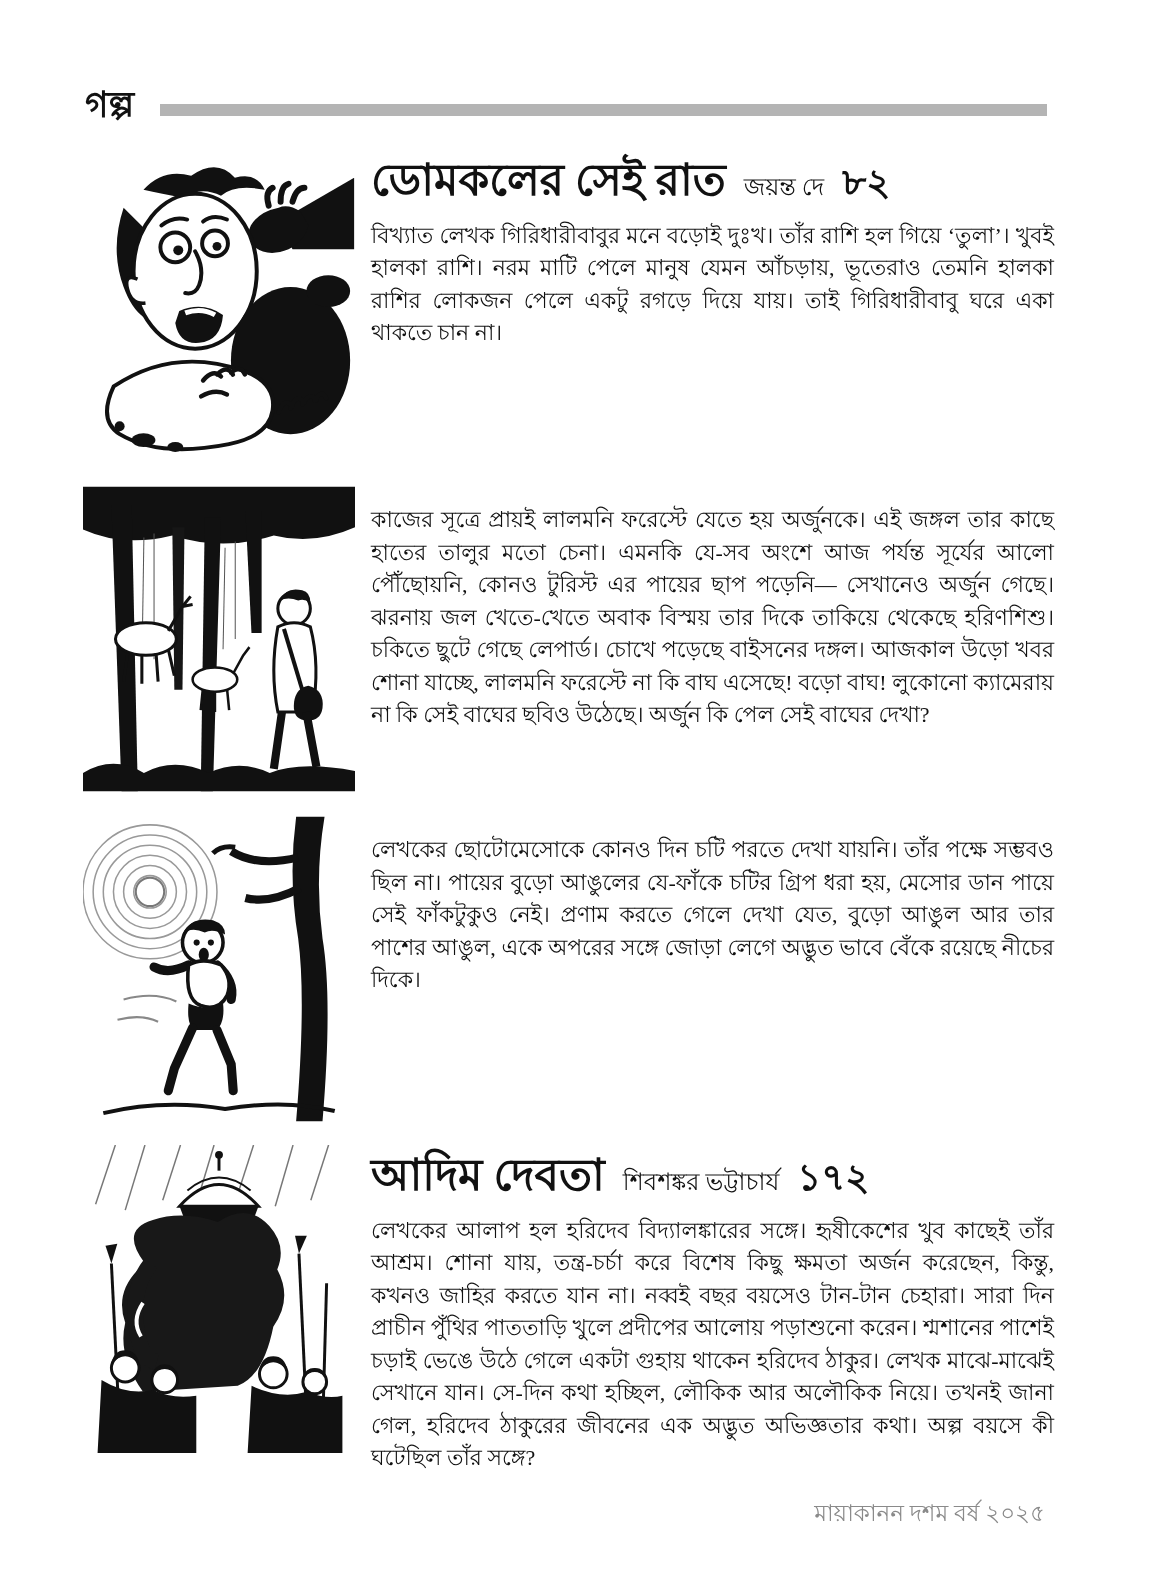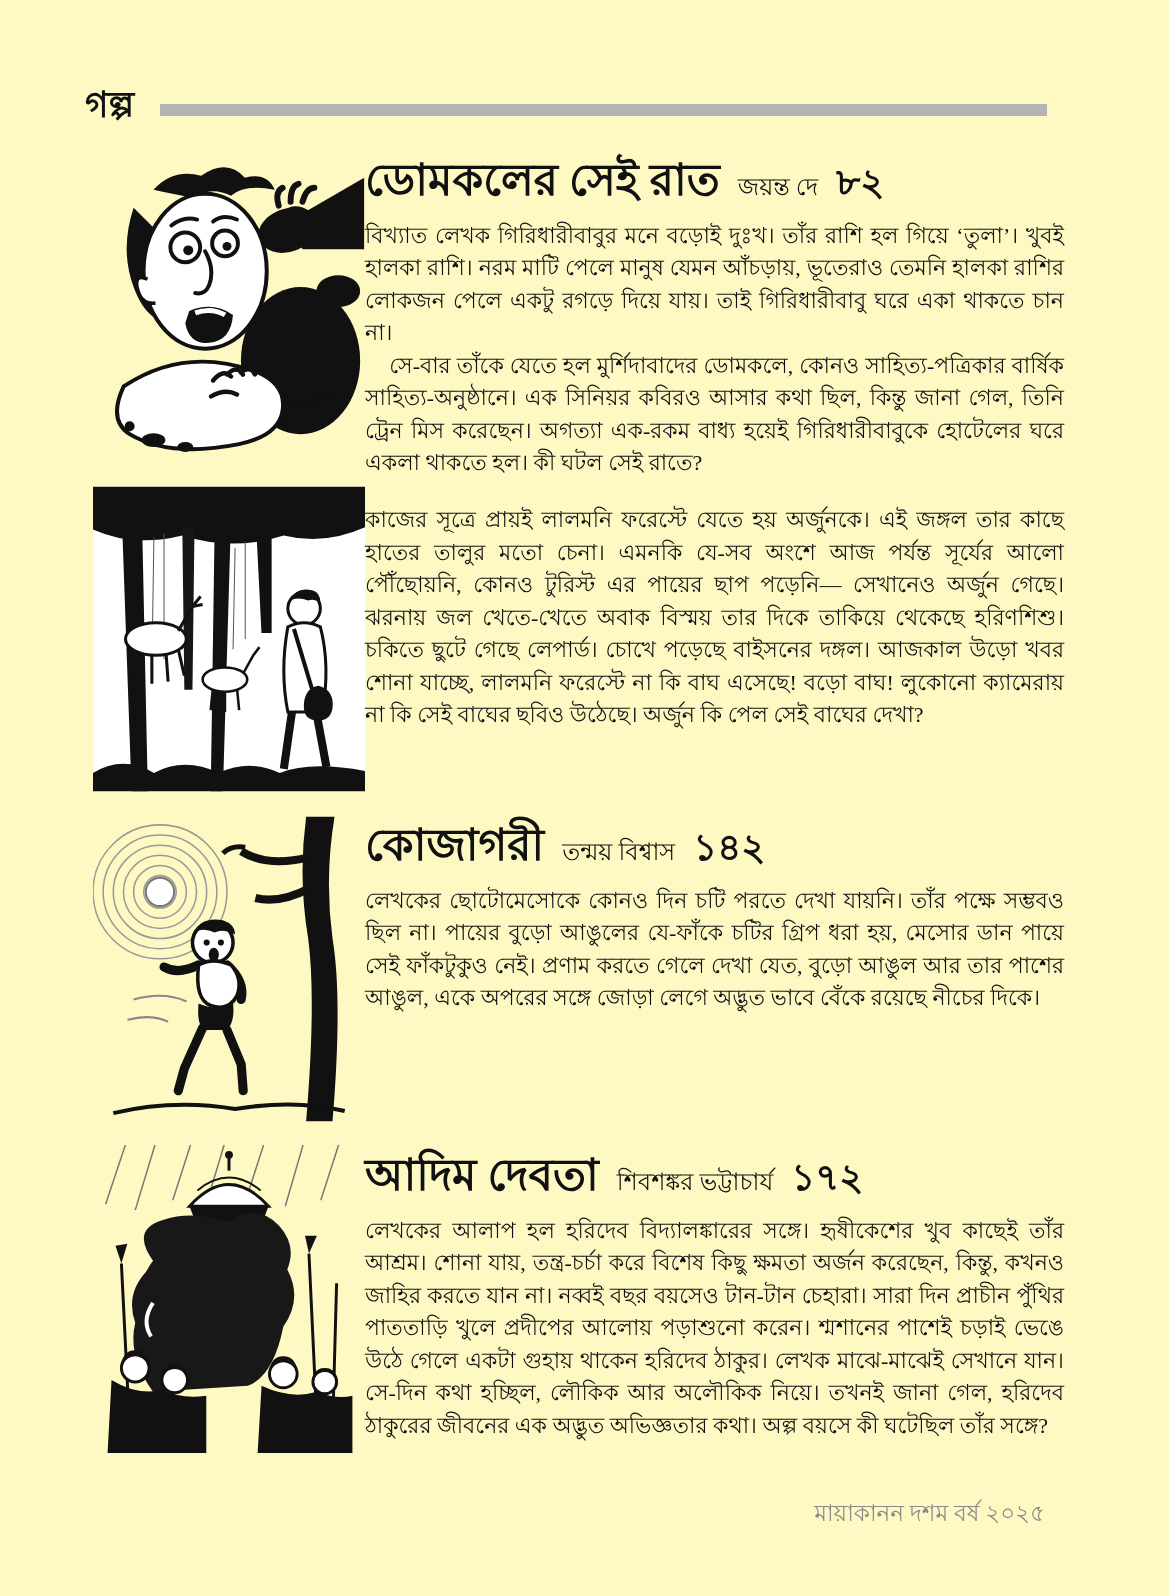--- a/index.html
+++ b/index.html
@@ -1,33 +1,33 @@
 <!DOCTYPE html>
 <html lang="bn"><head>
 <meta charset="utf-8">
 <style>
   html,body{margin:0;padding:0;background:#e8e8e8;}
   .page{
     position:relative;
     width:1169px;height:1596px;
     margin:0 auto;
-    background:#fef9c3;
+    background:#ffffff;
     font-family:"Liberation Serif","DejaVu Serif",serif;
     color:#111;
     overflow:hidden;
   }
   .header-label{
     position:absolute;left:85px;top:84px;
     font-size:36px;font-weight:bold;line-height:1.2;
   }
   .header-bar{
     position:absolute;left:160px;top:104px;
     width:887px;height:12px;background:#b4b4b4;
   }
-  .story{position:absolute;left:93px;width:971px;display:flex;gap:0;justify-content:flex-end;}
+  .story{position:absolute;left:83px;width:971px;display:flex;gap:16px;justify-content:flex-end;}
   .s1{top:150px}.s2{top:485px}.s3{top:815px}.s4{top:1145px}
   .illus{width:272px;height:308px;flex:none;}
   .illus svg{width:100%;height:100%;display:block;}
   .content{flex:1;min-width:0;padding-top:6px;}
   .title-row{display:flex;align-items:baseline;gap:18px;flex-wrap:nowrap;}
   .story-title{font-size:44px;font-weight:bold;line-height:1.15;white-space:nowrap;}
   .story-author{font-size:24px;line-height:1.1;white-space:nowrap;}
   .story-page{font-size:37px;font-weight:bold;line-height:1.1;}
   .desc{margin-top:13px;font-size:22px;line-height:32.5px;text-align:justify;}
   .desc p{margin:0;font-family:Liberation Serif, serif;}
@@ -74,21 +74,20 @@
       </svg>
     </div>
     <div class="content">
       <div class="title-row">
         <span class="story-title">ডোমকলের সেই রাত</span>
         <span class="story-author">জয়ন্ত দে</span>
         <span class="story-page">৮২</span>
       </div>
       <div class="desc">
         <p>বিখ্যাত লেখক গিরিধারীবাবুর মনে বড়োই দুঃখ। তাঁর রাশি হল গিয়ে ‘তুলা’। খুবই হালকা রাশি। নরম মাটি পেলে মানুষ যেমন আঁচড়ায়, ভূতেরাও তেমনি হালকা রাশির লোকজন পেলে একটু রগড়ে দিয়ে যায়। তাই গিরিধারীবাবু ঘরে একা থাকতে চান না।</p>
-        <p>সে-বার তাঁকে যেতে হল মুর্শিদাবাদের ডোমকলে, কোনও সাহিত্য-পত্রিকার বার্ষিক সাহিত্য-অনুষ্ঠানে। এক সিনিয়র কবিরও আসার কথা ছিল, কিন্তু জানা গেল, তিনি ট্রেন মিস করেছেন। অগত্যা এক-রকম বাধ্য হয়েই গিরিধারীবাবুকে হোটেলের ঘরে একলা থাকতে হল। কী ঘটল সেই রাতে?</p>
       </div>
     </div>
   </div>
 
   <div class="story s2">
     <div class="illus">
       <svg viewBox="0 0 268 300" aria-hidden="true">
         <rect width="268" height="300" fill="#fff"></rect>
         <path d="M0,0 h268 v40 q-40,18 -80,8 q-50,16 -100,0 q-48,12 -88,-6z" fill="#111"></path>
         <path d="M28,18 l10,282 h16 l-6,-282z" fill="#111"></path>
@@ -154,25 +153,20 @@
           <path d="M104,146 q-20,10 -34,2 M132,146 q18,16 14,34" stroke="#111" stroke-width="9" fill="none" stroke-linecap="round"></path>
           <path d="M104,146 q-4,34 12,40 q18,6 26,-10 q6,-16 -6,-30 q-18,-8 -32,0z" fill="#fff" stroke="#111" stroke-width="3.5"></path>
           <path d="M104,184 q-2,22 6,26 l22,0 q8,-8 6,-26 q-16,8 -34,0z" fill="#111"></path>
           <path d="M108,208 l-18,40 l-6,22 M132,210 l14,34 l2,26" stroke="#111" stroke-width="9" fill="none" stroke-linecap="round"></path>
         </g>
         <path d="M40,180 q30,-8 52,2 M34,200 q24,-6 40,2" stroke="#888" stroke-width="2" fill="none"></path>
         <path d="M20,292 q60,-14 120,-4 q60,-10 108,2" stroke="#111" stroke-width="4" fill="none"></path>
       </svg>
     </div>
     <div class="content">
-      <div class="title-row">
-        <span class="story-title">কোজাগরী</span>
-        <span class="story-author">তন্ময় বিশ্বাস</span>
-        <span class="story-page">১৪২</span>
-      </div>
       <div class="desc">
         <p>লেখকের ছোটোমেসোকে কোনও দিন চটি পরতে দেখা যায়নি। তাঁর পক্ষে সম্ভবও ছিল না। পায়ের বুড়ো আঙুলের যে-ফাঁকে চটির গ্রিপ ধরা হয়, মেসোর ডান পায়ে সেই ফাঁকটুকুও নেই। প্রণাম করতে গেলে দেখা যেত, বুড়ো আঙুল আর তার পাশের আঙুল, একে অপরের সঙ্গে জোড়া লেগে অদ্ভুত ভাবে বেঁকে রয়েছে নীচের দিকে।</p>
       </div>
     </div>
   </div>
 
   <div class="story s4">
     <div class="illus">
       <svg viewBox="0 0 270 312" aria-hidden="true">
         <g stroke="#777" stroke-width="1.5">

